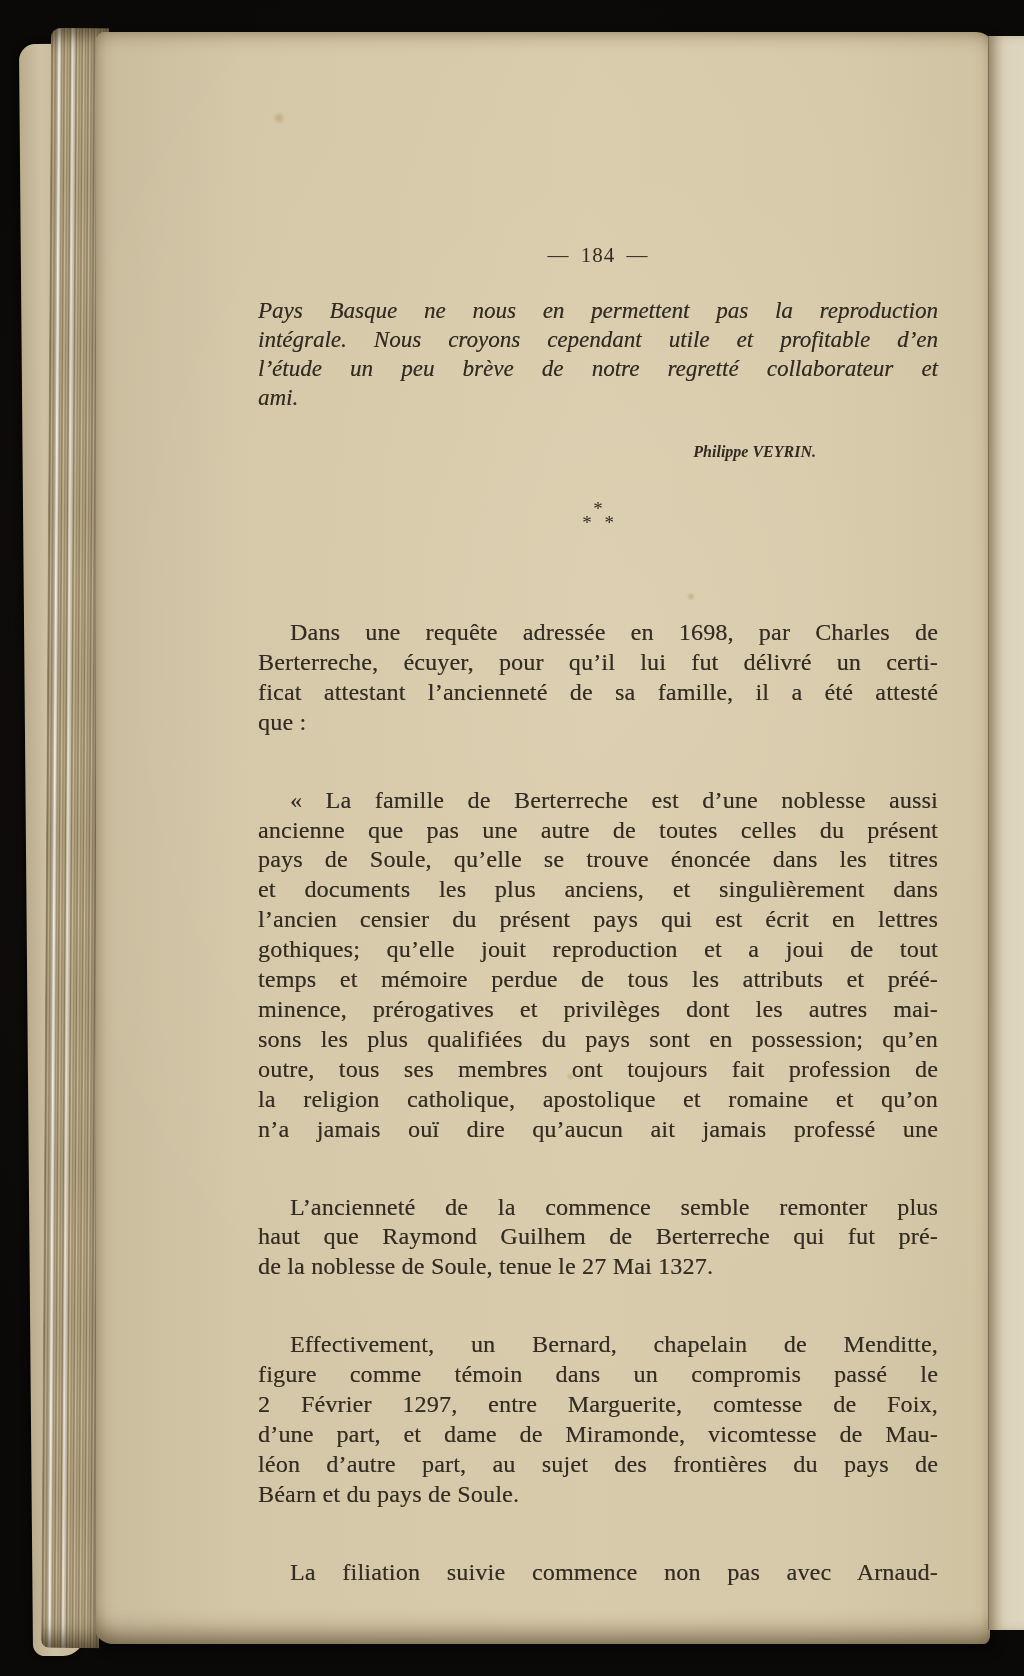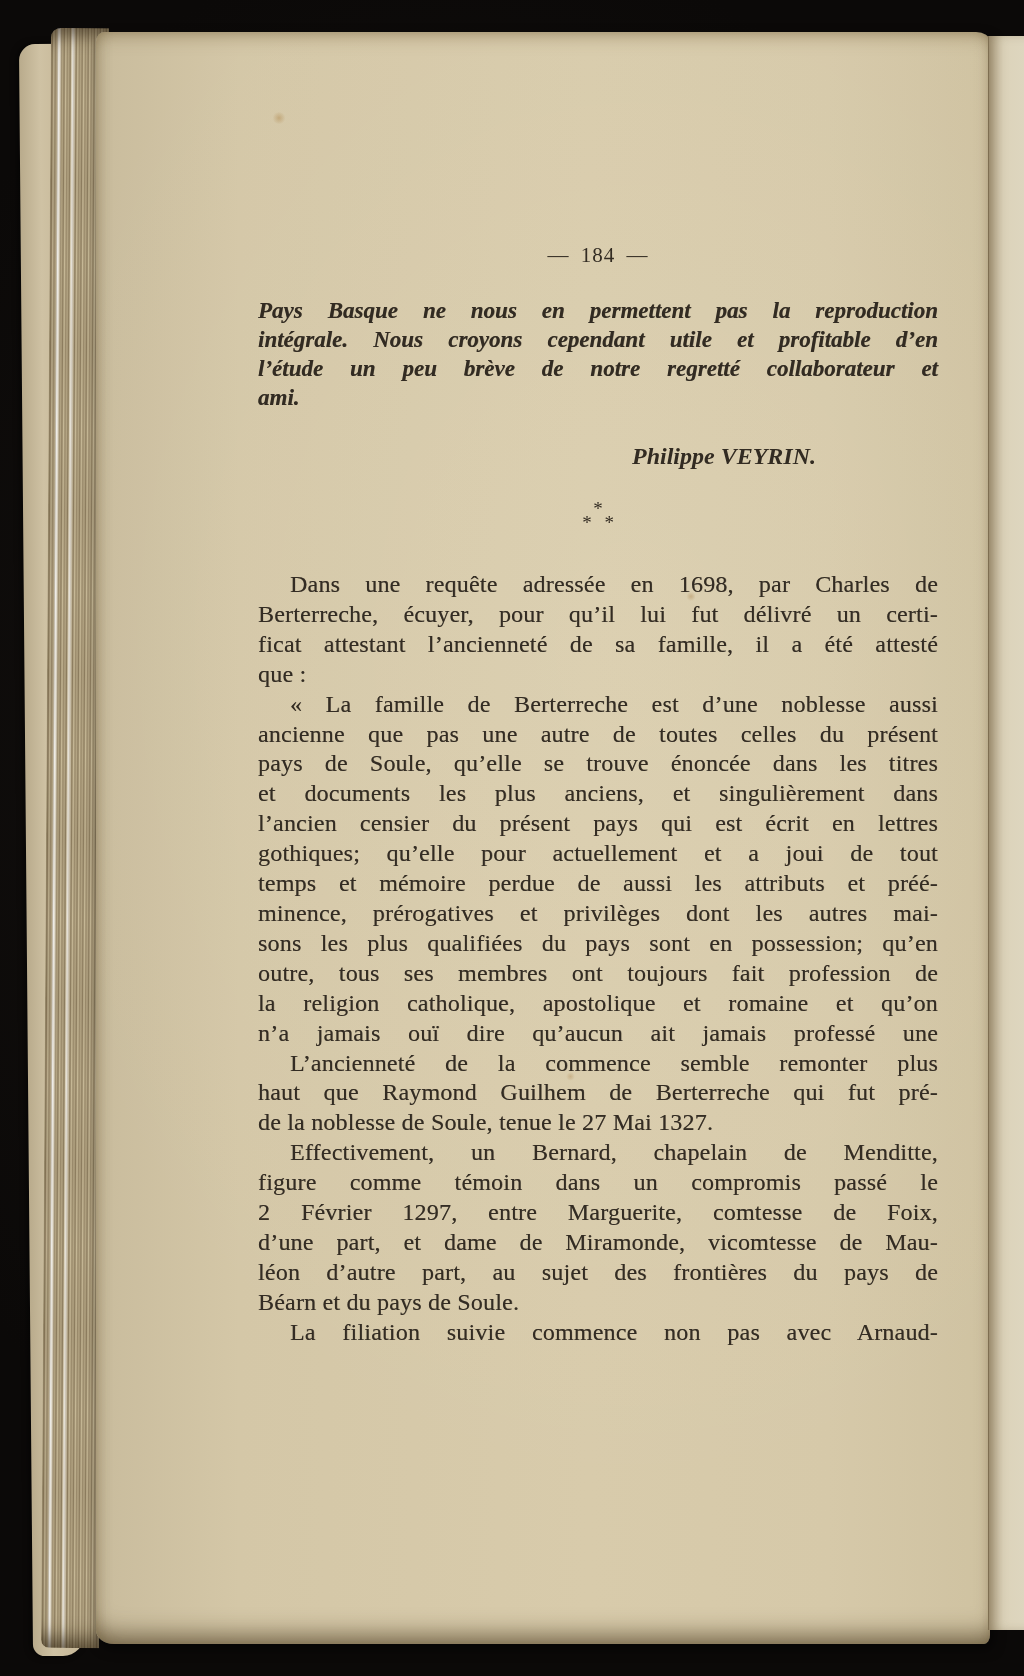--- a/index.html
+++ b/index.html
@@ -91,37 +91,37 @@
     letter-spacing: 1px;
     word-spacing: 5px;
     color: #332c23;
   }
   .intro {
     position: absolute;
     left: 162px;
     top: 264px;
     width: 680px;
     font-style: italic;
-    font-weight: bold;
+    font-weight: normal;
     font-size: 23px;
     line-height: 29px;
     color: #322b22;
     text-shadow: 0.3px 0 0 rgba(50,43,34,0.55);
   }
   .signature {
     position: absolute;
     left: 162px;
     top: 411px;
     width: 680px;
     box-sizing: border-box;
     padding-right: 122px;
     text-align: right;
     font-style: italic;
     font-weight: bold;
-    font-size: 24px;
+    font-size: 16px;
     color: #322b22;
   }
   .asterism {
     position: absolute;
     left: 162px;
     top: 470px;
     width: 680px;
     text-align: center;
     font-size: 19px;
     line-height: 14px;
@@ -138,21 +138,21 @@
     color: #332c23;
     letter-spacing: 0.2px;
     text-shadow: 0.3px 0 0 rgba(51,44,35,0.5);
   }
   .tline {
     text-align: justify;
     text-align-last: justify;
     white-space: normal;
   }
   .tline.lastline { text-align-last: left; }
-  .tline.indent { text-indent: 32px; }
+  .tline.indent { text-indent: 32px; margin-top: 48px; }
   
   .stain {
     position: absolute;
     border-radius: 50%;
     pointer-events: none;
   }
   .stain.s1 { left: 176px; top: 80px;  width: 14px; height: 12px; background: radial-gradient(circle, rgba(160,110,40,0.35), rgba(160,110,40,0) 70%); }
   .stain.s2 { left: 590px; top: 560px; width: 10px; height: 9px;  background: radial-gradient(circle, rgba(150,100,35,0.30), rgba(150,100,35,0) 70%); }
   .stain.s3 { left: 470px; top: 1040px;width: 9px;  height: 9px;  background: radial-gradient(circle, rgba(150,100,35,0.25), rgba(150,100,35,0) 70%); }
 </style>
@@ -189,22 +189,22 @@
           <div class="tline">Berterreche, écuyer, pour qu’il lui fut délivré un certi-</div>
           <div class="tline">ficat attestant l’ancienneté de sa famille, il a été attesté</div>
           <div class="tline lastline">que :</div>
         </div>
       <div class="paragraph">
           <div class="tline indent">« La famille de Berterreche est d’une noblesse aussi</div>
           <div class="tline">ancienne que pas une autre de toutes celles du présent</div>
           <div class="tline">pays de Soule, qu’elle se trouve énoncée dans les titres</div>
           <div class="tline">et documents les plus anciens, et singulièrement dans</div>
           <div class="tline">l’ancien censier du présent pays qui est écrit en lettres</div>
-          <div class="tline">gothiques; qu’elle pour actuellement et a joui de tout</div>
-          <div class="tline">temps et mémoire perdue de aussi les attributs et préé-</div>
+          <div class="tline">gothiques; qu’elle jouit reproduction et a joui de tout</div>
+          <div class="tline">temps et mémoire perdue de tous les attributs et préé-</div>
           <div class="tline">minence, prérogatives et privilèges dont les autres mai-</div>
           <div class="tline">sons les plus qualifiées du pays sont en possession; qu’en</div>
           <div class="tline">outre, tous ses membres ont toujours fait profession de</div>
           <div class="tline">la religion catholique, apostolique et romaine et qu’on</div>
           <div class="tline">n’a jamais ouï dire qu’aucun ait jamais professé une</div>
         </div>
       <div class="paragraph">
           <div class="tline indent">L’ancienneté de la commence semble remonter plus</div>
           <div class="tline">haut que Raymond Guilhem de Berterreche qui fut pré-</div>
           <div class="tline lastline">de la noblesse de Soule, tenue le 27 Mai 1327.</div>

